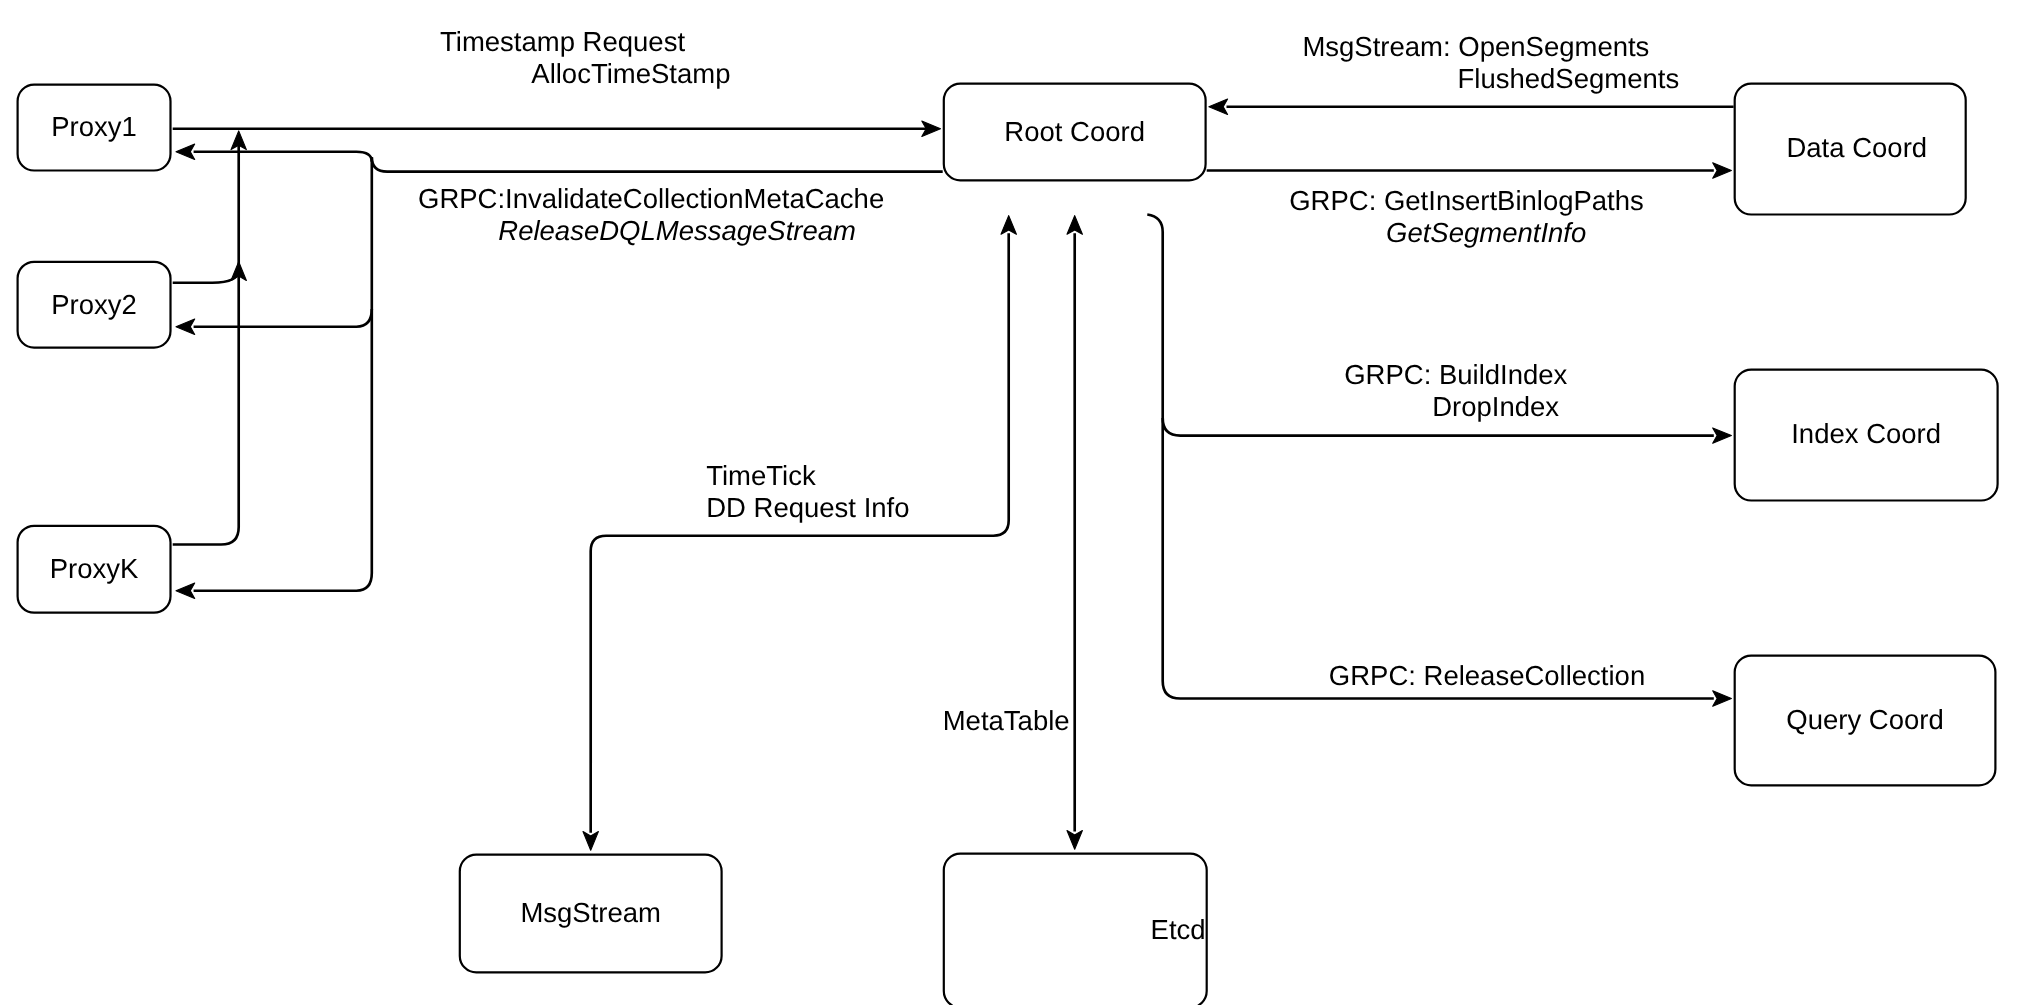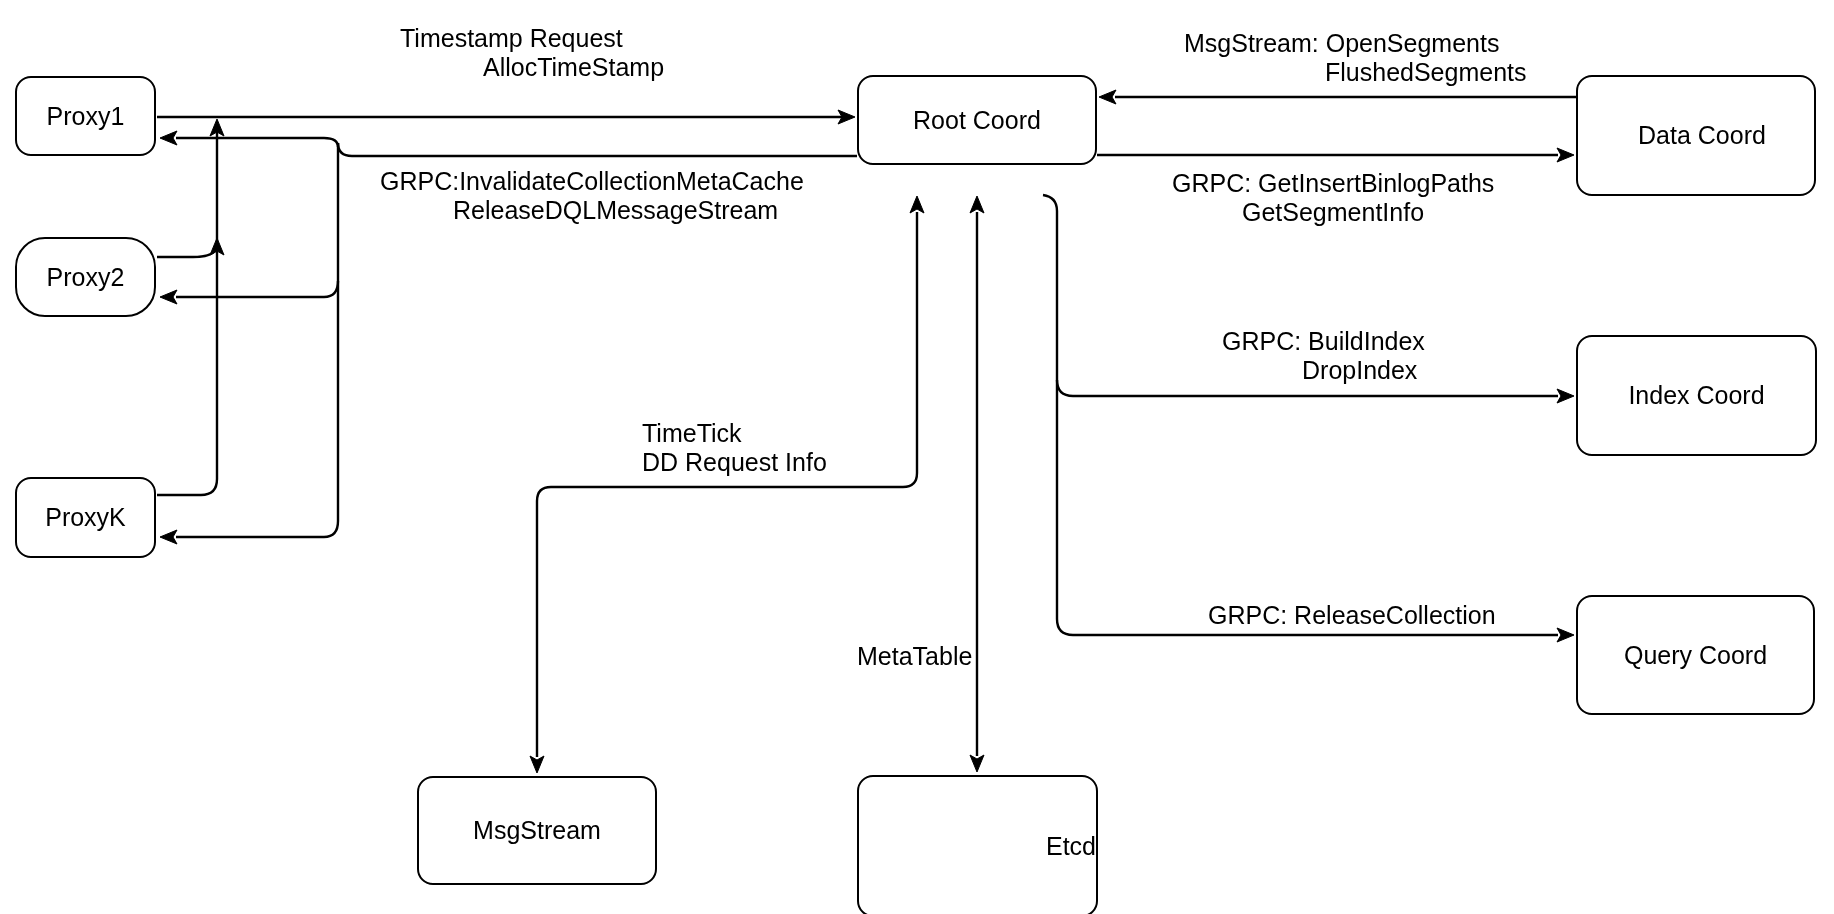--- a/index.html
+++ b/index.html
@@ -43,31 +43,31 @@
   }
   .lbl {
     position: absolute;
     font-size: 25px;
     line-height: 29px;
     white-space: nowrap;
   }
   .lbl span { display: block; }
   
   .lbl-proxies-to-root span + span { margin-left: 83px; }
-  .lbl-root-to-proxies span + span { margin-left: 73px; }
+  .lbl-root-to-proxies span + span { margin-left: 73px; font-style: italic; }
   .lbl-data-to-root   span + span { margin-left: 141px; }
-  .lbl-root-to-data   span + span { margin-left: 70px; }
+  .lbl-root-to-data   span + span { margin-left: 88px; font-style: italic; }
   .lbl-root-to-index  span + span { margin-left: 80px; }
 
   
   .n-proxy1    { left: 15px;   top: 76px;  width: 141px; height: 80px;  }
-  .n-proxy2    { left: 15px;   top: 237px; width: 141px; height: 80px; border-radius: 30px;  }
+  .n-proxy2    { left: 15px;   top: 237px; width: 141px; height: 80px;  }
   .n-proxyk    { left: 15px;   top: 477px; width: 141px; height: 81px; text-align: center;  }
   .n-root      { left: 857px;  top: 75px;  width: 240px; height: 90px; }
-  .n-data      { left: 1576px; top: 75px;  width: 240px; height: 121px; padding-left: 12px; }
+  .n-data      { left: 1576px; top: 75px;  width: 212px; height: 121px; padding-left: 12px; }
   .n-index     { left: 1576px; top: 335px; width: 241px; height: 121px; }
   .n-query     { left: 1576px; top: 595px; width: 239px; height: 120px; }
   .n-msgstream { left: 417px;  top: 776px; width: 240px; height: 109px; }
   .n-etcd      { left: 857px;  top: 775px; width: 241px; height: 142px; justify-content: flex-end; }
 
   
   .lbl-proxies-to-root { left: 400px;  top: 24px;  }
   .lbl-root-to-proxies { left: 380px;  top: 167px; }
   .lbl-data-to-root    { left: 1160px; top: 29px; margin-left: 24px;  }
   .lbl-root-to-data    { left: 1172px; top: 169px; }

